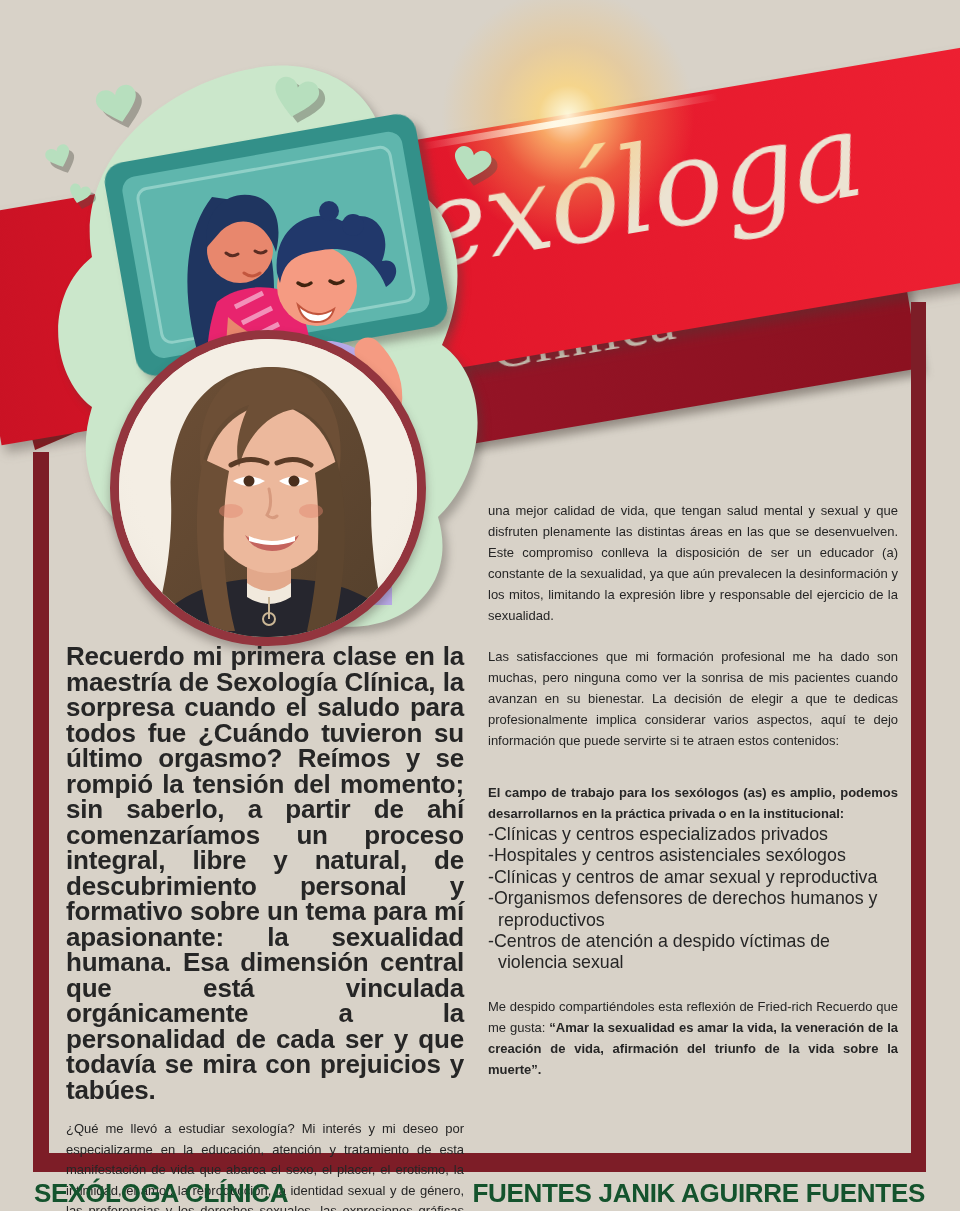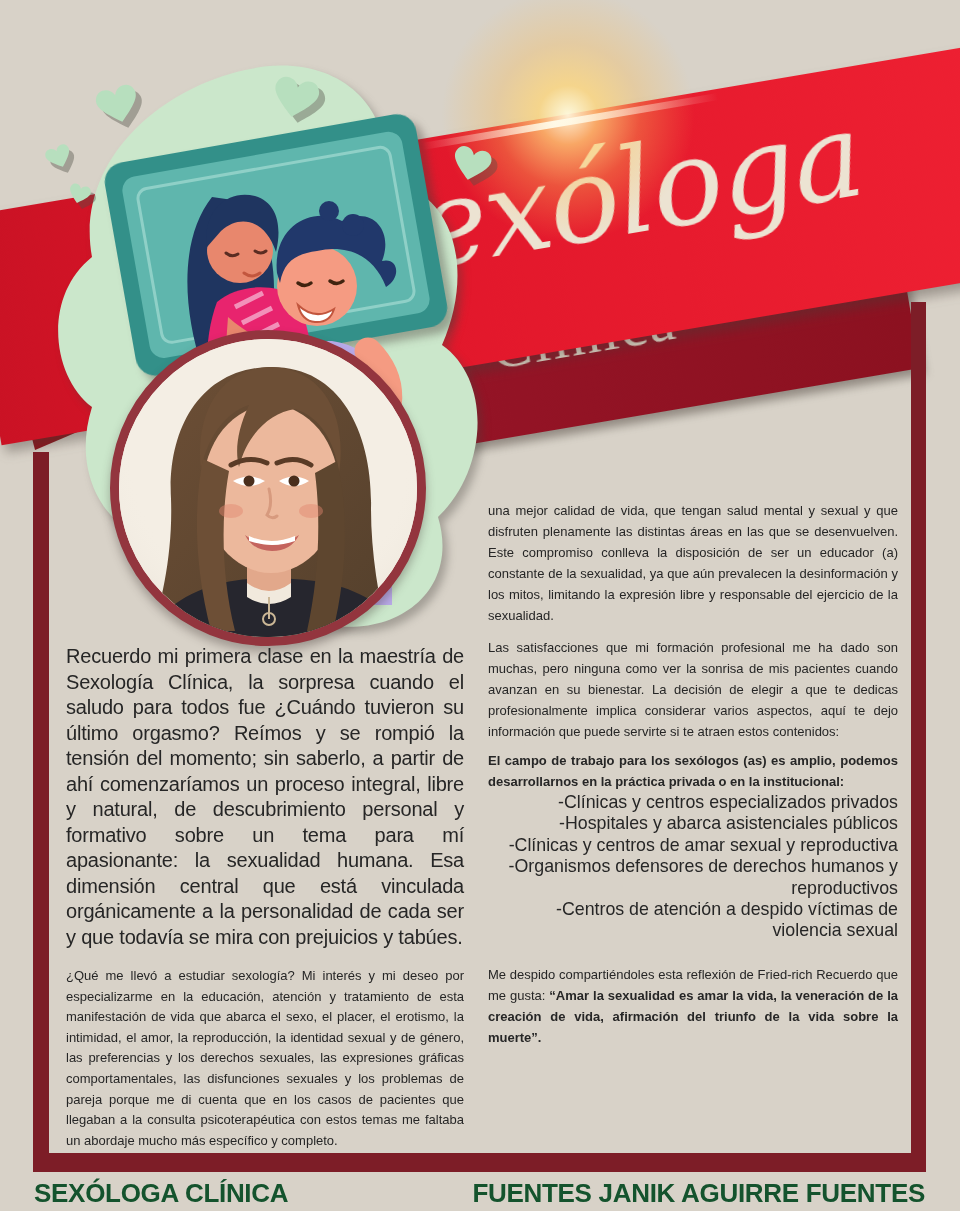--- a/index.html
+++ b/index.html
@@ -67,28 +67,28 @@
   }
   
   .bar { position:absolute; background:#7d1d27; z-index:7; }
   .bar-left   { left:33px;  top:452px;  width:16px;  height:720px; }
   .bar-right  { left:911px; top:302px;  width:15px;  height:870px; }
   .bar-bottom { left:33px;  top:1153px; width:893px; height:19px;  }
   
   .col { position:absolute; z-index:8; text-align:justify; }
   .col-left  { left:66px;  top:644px; width:398px; }
   .col-right { left:488px; top:500px; width:410px; }
-  .p-bold-intro { font-size:20px; line-height:25.5px; font-weight:400; margin-bottom:16px; letter-spacing:-0.2px; }
+  .p-bold-intro { font-size:26px; line-height:25.5px; font-weight:700; margin-bottom:16px; letter-spacing:-0.2px; }
   .p-body { font-size:13px; line-height:20.6px; }
   .col-right .p-body { line-height:21px; }
-  .mt1 { margin-top:11px; }
-  .mt2 { margin-top:8px; }
+  .mt1 { margin-top:20px; }
+  .mt2 { margin-top:31px; }
   .mt3 { margin-top:22px; }
   .p-bold { font-weight:700; }
-  .list { font-size:17.8px; line-height:21.4px; text-align:right; }
+  .list { font-size:17.8px; line-height:21.4px; text-align:left; }
   .list .li { padding-left:10px; text-indent:-10px; }
   
   .footer-left, .footer-right {
     position:absolute; top:1178px; z-index:8;
     font-size:26px; font-weight:700; color:#14532d; letter-spacing:-0.3px;
   }
   .footer-left  { left:34px; }
   .footer-right { right:35px; }
 </style>
 </head>
@@ -215,21 +215,21 @@
   <p class="p-body">¿Qué me llevó a estudiar sexología? Mi interés y mi deseo por especializarme en la educación, atención y tratamiento de esta manifestación de vida que abarca el sexo, el placer, el erotismo, la intimidad, el amor, la reproducción, la identidad sexual y de género, las preferencias y los derechos sexuales, las expresiones gráficas comportamentales, las disfunciones sexuales y los problemas de pareja porque me di cuenta que en los casos de pacientes que llegaban a la consulta psicoterapéutica con estos temas me faltaba un abordaje mucho más específico y completo.</p>
 
 </div>
 
 <div class="col col-right">
   <p class="p-body">una mejor calidad de vida, que tengan salud mental y sexual y que disfruten plenamente las distintas áreas en las que se desenvuelven. Este compromiso conlleva la disposición de ser un educador (a) constante de la sexualidad, ya que aún prevalecen la desinformación y los mitos, limitando la expresión libre y responsable del ejercicio de la sexualidad.</p>
   <p class="p-body mt1">Las satisfacciones que mi formación profesional me ha dado son muchas, pero ninguna como ver la sonrisa de mis pacientes cuando avanzan en su bienestar. La decisión de elegir a que te dedicas profesionalmente implica considerar varios aspectos, aquí te dejo información que puede servirte si te atraen estos contenidos:</p>
   <p class="p-body p-bold mt2">El campo de trabajo para los sexólogos (as) es amplio, podemos desarrollarnos en la práctica privada o en la institucional:</p>
   <div class="list">
     <div class="li">-Clínicas y centros especializados privados</div>
-    <div class="li">-Hospitales y abarca asistenciales públicos</div>
+    <div class="li">-Hospitales y centros asistenciales sexólogos</div>
     <div class="li">-Clínicas y centros de amar sexual y reproductiva</div>
     <div class="li">-Organismos defensores de derechos humanos y reproductivos</div>
     <div class="li">-Centros de atención a despido víctimas de violencia sexual</div>
   </div>
   <p class="p-body mt3"><span>Me despido compartiéndoles esta reflexión de Fried-rich Recuerdo que me gusta: </span><span class="p-bold">“Amar la sexualidad es amar la vida, la veneración de la creación de vida, afirmación del triunfo de la vida sobre la muerte”.</span></p>
 </div>
 
 <div class="footer-left">SEXÓLOGA CLÍNICA</div>
 <div class="footer-right">FUENTES JANIK AGUIRRE FUENTES</div>
 

